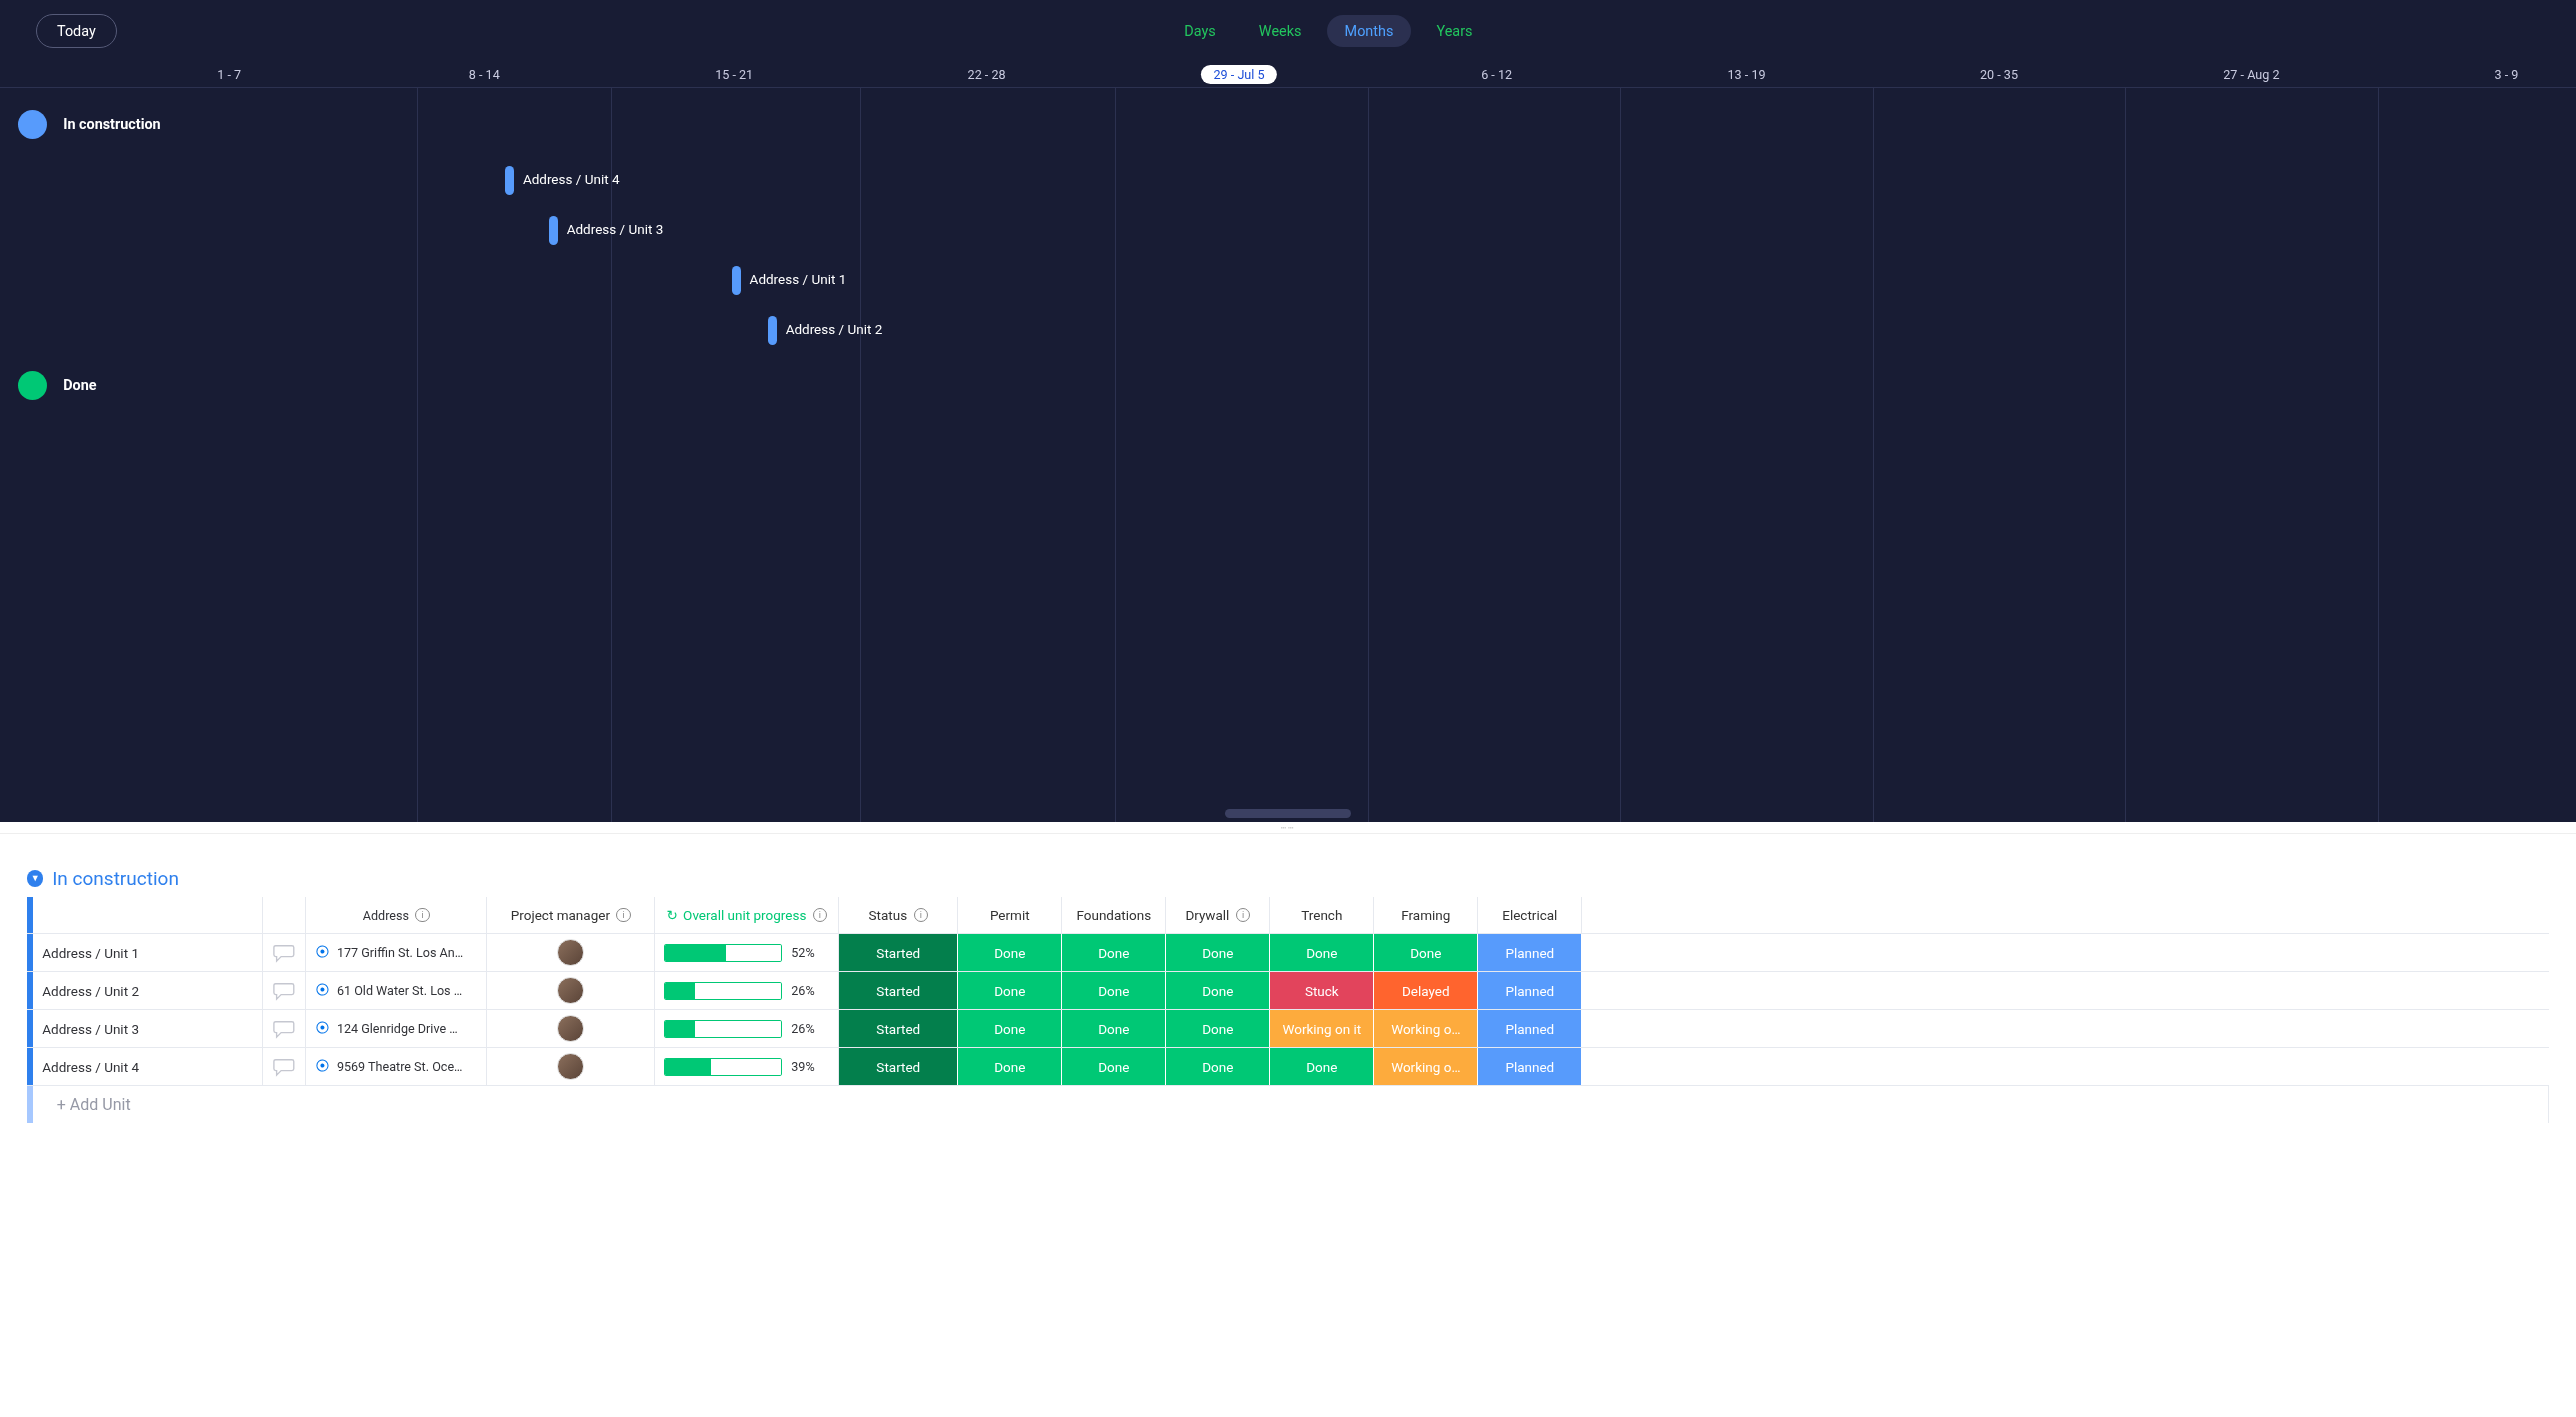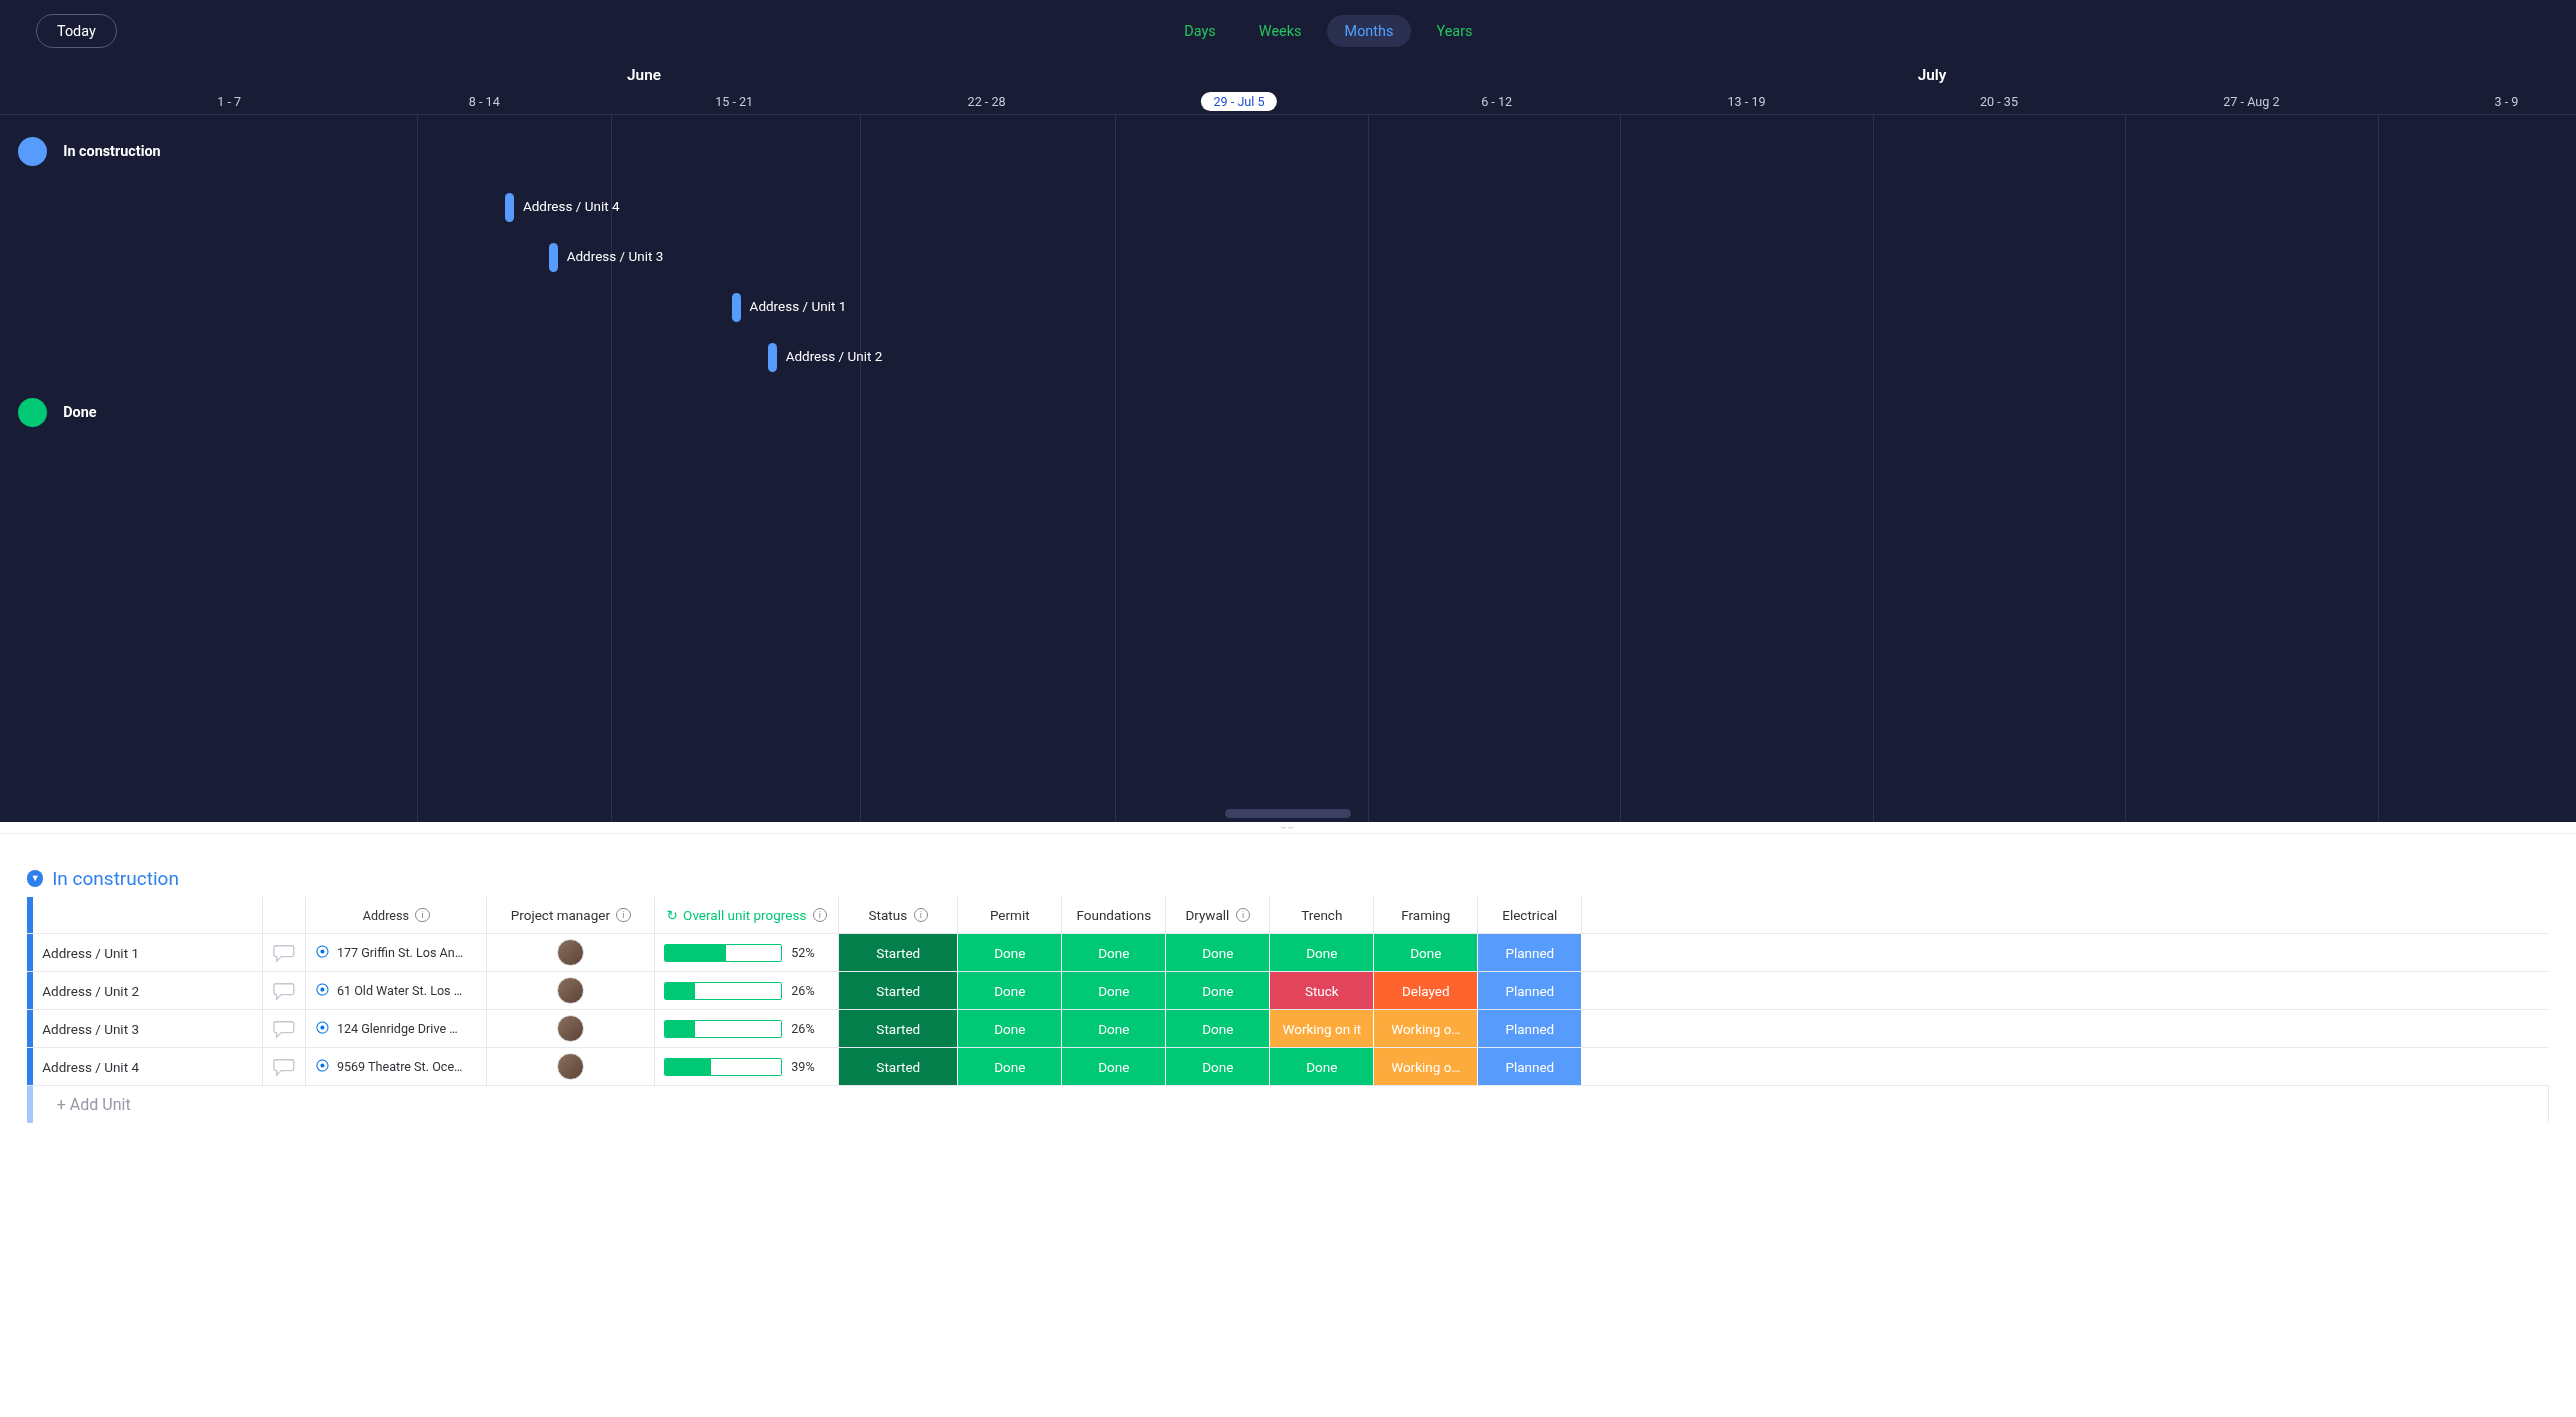--- a/index.html
+++ b/index.html
@@ -81,24 +81,20 @@
 <div class="timeline">
   <div class="tl-header">
     <button class="today-btn">Today</button>
     <div class="scale-switch">
       <button class="scale-btn">Days</button>
       <button class="scale-btn">Weeks</button>
       <button class="scale-btn active">Months</button>
       <button class="scale-btn">Years</button>
     </div>
   </div>
-  <div class="months-row">
-    <div class="m">June</div>
-    <div class="m">July</div>
-  </div>
   <div class="weeks-row" id="weeks-row">
       <span class="w" style="left: 8.9%;">1 - 7</span>
       <span class="w" style="left: 18.8%;">8 - 14</span>
       <span class="w" style="left: 28.5%;">15 - 21</span>
       <span class="w" style="left: 38.3%;">22 - 28</span>
       <span class="w current" style="left: 48.1%;">29 - Jul 5</span>
       <span class="w" style="left: 58.1%;">6 - 12</span>
       <span class="w" style="left: 67.8%;">13 - 19</span>
       <span class="w" style="left: 77.6%;">20 - 35</span>
       <span class="w" style="left: 87.4%;">27 - Aug 2</span>

